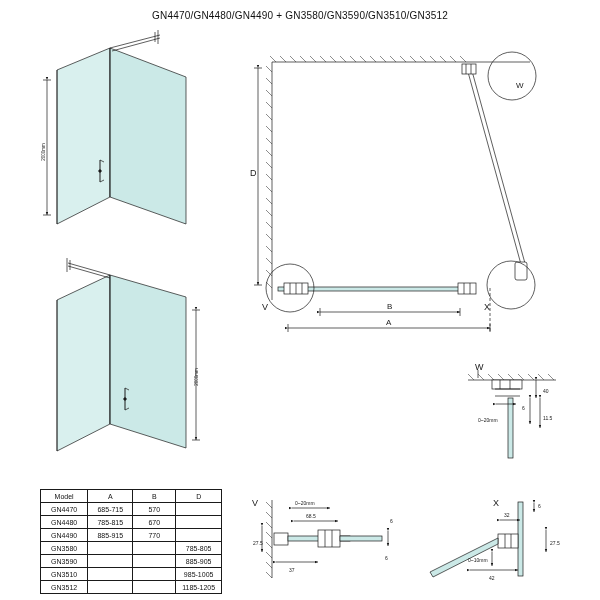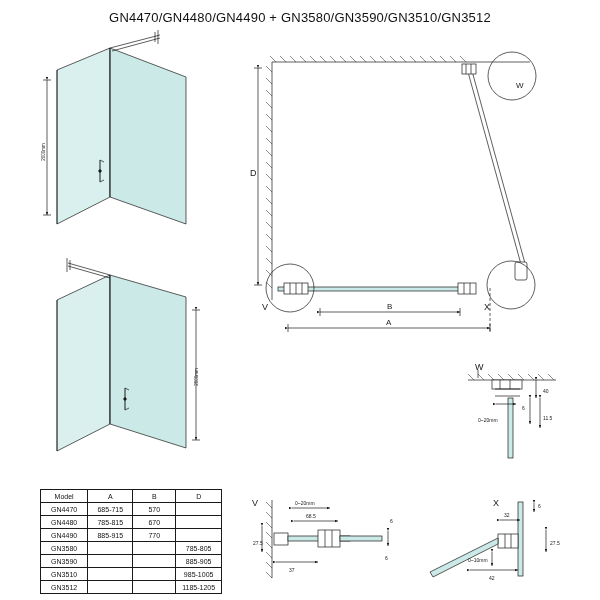--- a/index.html
+++ b/index.html
@@ -3,21 +3,21 @@
 <meta charset="utf-8">
 <style>
   html,body{margin:0;padding:0;}
   body{
     width:600px;height:600px;background:#ffffff;
     font-family:"Liberation Sans", sans-serif;
     color:#1a1a1a;position:relative;overflow:hidden;
   }
   .title{
     position:absolute;left:0;top:10px;width:600px;text-align:center;
-    font-size:13px;letter-spacing:.2px;color:#111;
+    font-size:10px;letter-spacing:.2px;color:#111;
   }
   svg{position:absolute;left:0;top:0;}
   .tbl{
     position:absolute;left:40px;top:489px;width:182px;
     border-collapse:collapse;font-size:7px;
   }
   .tbl td,.tbl th{
     border:1px solid #1a1a1a;height:12px;padding:0 2px;
     text-align:center;font-weight:normal;color:#111;
   }

